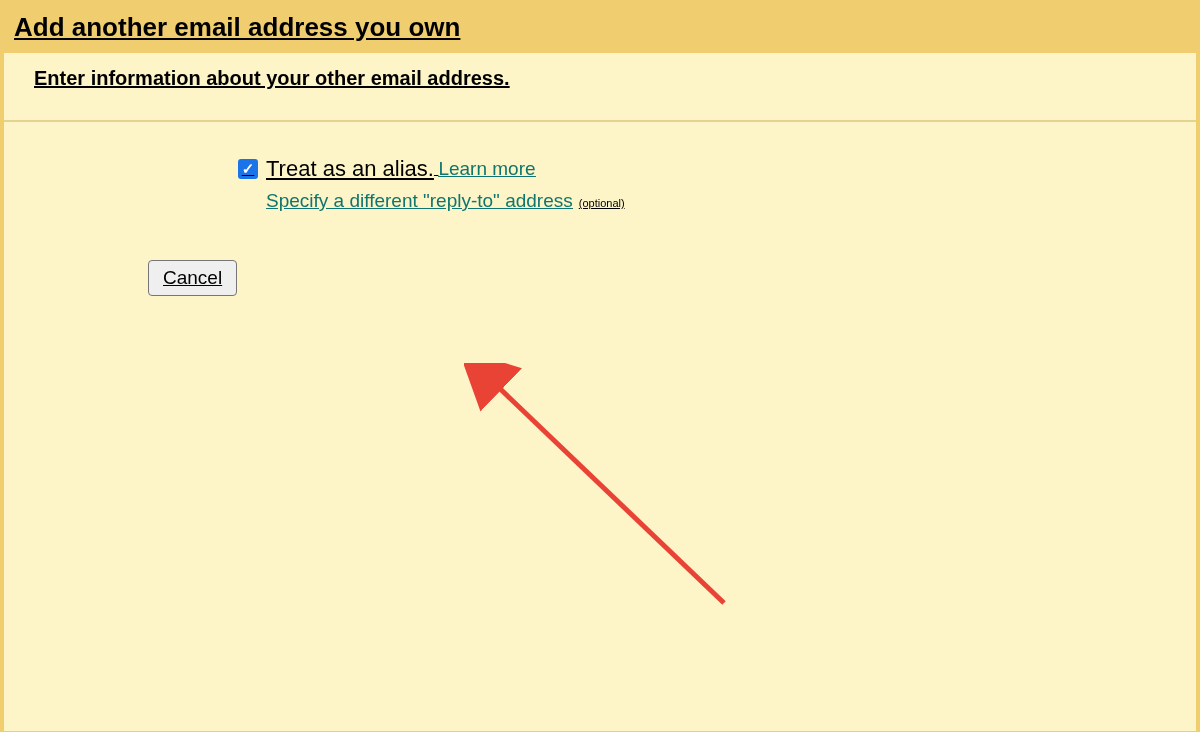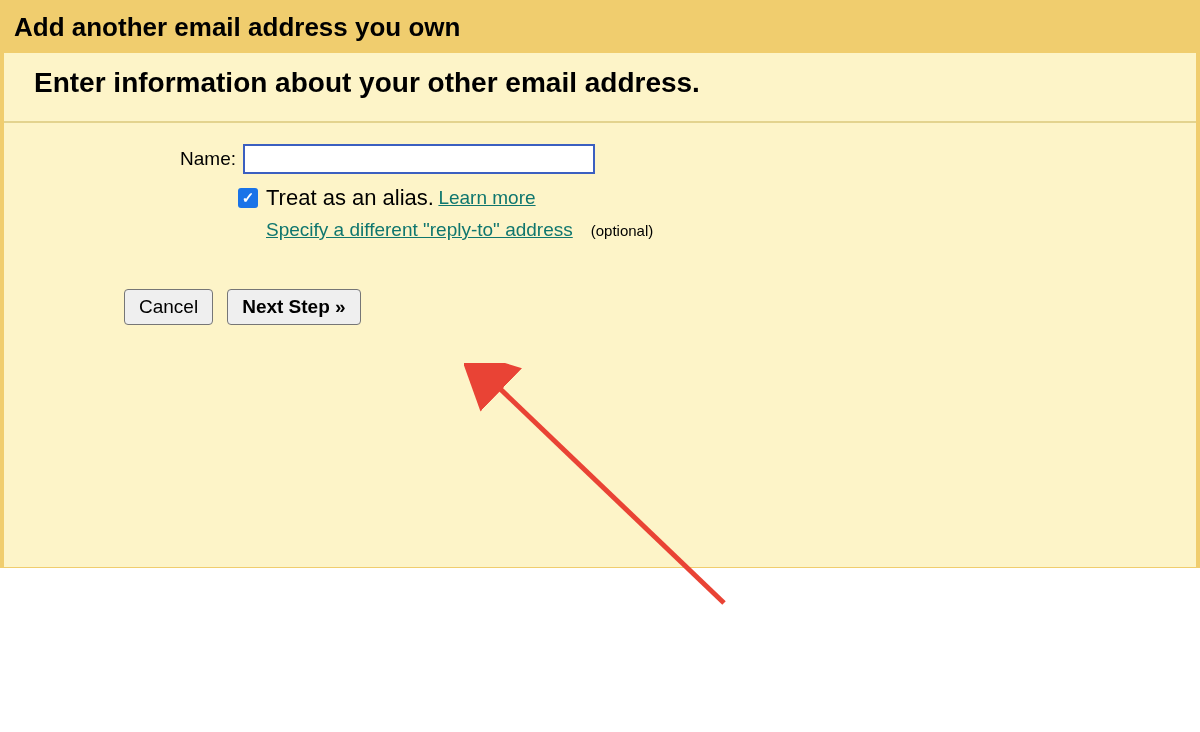--- a/index.html
+++ b/index.html
@@ -5,23 +5,24 @@
     * { box-sizing: border-box; margin: 0; padding: 0; }
     body {
       font-family: Arial, Helvetica, sans-serif;
       background: #fff;
       width: 1200px;
       height: 732px;
       overflow: hidden;
     }
     .window {
       width: 1200px;
-      height: 568px;
+      height: 732px;
       background: #f0cd6e;
       position: relative;
+      text-decoration: underline;
     }
     .title-bar {
       background: #f0cd6e;
       padding: 12px 14px 10px 14px;
     }
     .title-bar h1 {
       font-size: 26px;
       font-weight: bold;
       color: #000;
     }
@@ -30,24 +31,24 @@
       margin: 0 4px 4px 4px;
       height: calc(100% - 54px);
       padding: 14px 0 0 0;
       position: relative;
     }
     .section-header {
       padding: 0 24px 14px 30px;
       border-bottom: 2px solid #e3d38f;
     }
     .section-title {
-      font-size: 28px;
-      font-weight: bold;
-      color: #000;
-      margin-bottom: 8px;
+      font-size: 20px;
+      font-weight: bold;
+      color: #000;
+      margin-bottom: 16px;
     }
     .section-subtitle {
       font-size: 16px;
       color: #000;
       font-weight: normal;
     }
     .form-area {
       padding: 22px 30px 0 30px;
     }
     .form-row {
@@ -111,29 +112,29 @@
       text-decoration: underline;
       font-size: 19px;
       cursor: pointer;
     }
     .reply-to-row {
       display: flex;
       align-items: baseline;
       margin-top: 4px;
     }
     .optional-label {
-      font-size: 15px;
-      color: #000;
-      margin-left: 18px;
+      font-size: 11px;
+      color: #000;
+      margin-left: 6px;
     }
     .button-row {
       display: flex;
-      gap: 14px;
+      gap: 4px;
       margin-top: 48px;
-      margin-left: 90px;
+      margin-left: 114px;
     }
     .btn {
       background: #efefef;
       border: 1px solid #767676;
       border-radius: 4px;
       padding: 6px 14px;
       font-size: 19px;
       font-family: inherit;
       cursor: pointer;
     }
@@ -153,24 +154,20 @@
 <div class="window">
   <div class="title-bar">
     <h1>Add another email address you own</h1>
   </div>
   <div class="content-panel">
     <div class="section-header">
       <div class="section-title">Enter information about your other email address.</div>
     </div>
 
     <div class="form-area">
-      <div class="form-row">
-        <label class="form-label">Name:</label>
-        <input type="text" class="text-input focused" value="" style="">
-      </div>
 
 
       <div class="option-row">
         <div class="option-indent"></div>
         <span class="checkbox">
           <span class="checkmark">✓</span>
         </span>
         <span class="option-text">Treat as an alias.</span>
         <span>&nbsp;</span>
         <a class="link">Learn more</a>
@@ -178,21 +175,20 @@
 
       <div class="reply-to-row">
         <div class="option-indent"></div>
         <span style="width:22px; display:inline-block;"></span>
         <a class="link">Specify a different "reply-to" address</a>
         <span class="optional-label">(optional)</span>
       </div>
 
       <div class="button-row">
         <button class="btn">Cancel</button>
-        <button class="btn btn-primary">Next Step »</button>
       </div>
     </div>
 
     <svg class="annotation-arrow" width="280" height="260" viewBox="0 0 280 260">
       <defs>
         <marker id="arrowhead" markerWidth="12" markerHeight="12" refX="2" refY="6" orient="auto">
           <polygon points="0 0, 12 6, 0 12" fill="#e94335"></polygon>
         </marker>
       </defs>
       <line x1="260" y1="240" x2="30" y2="20" stroke="#e94335" stroke-width="5" marker-end="url(#arrowhead)"></line>

